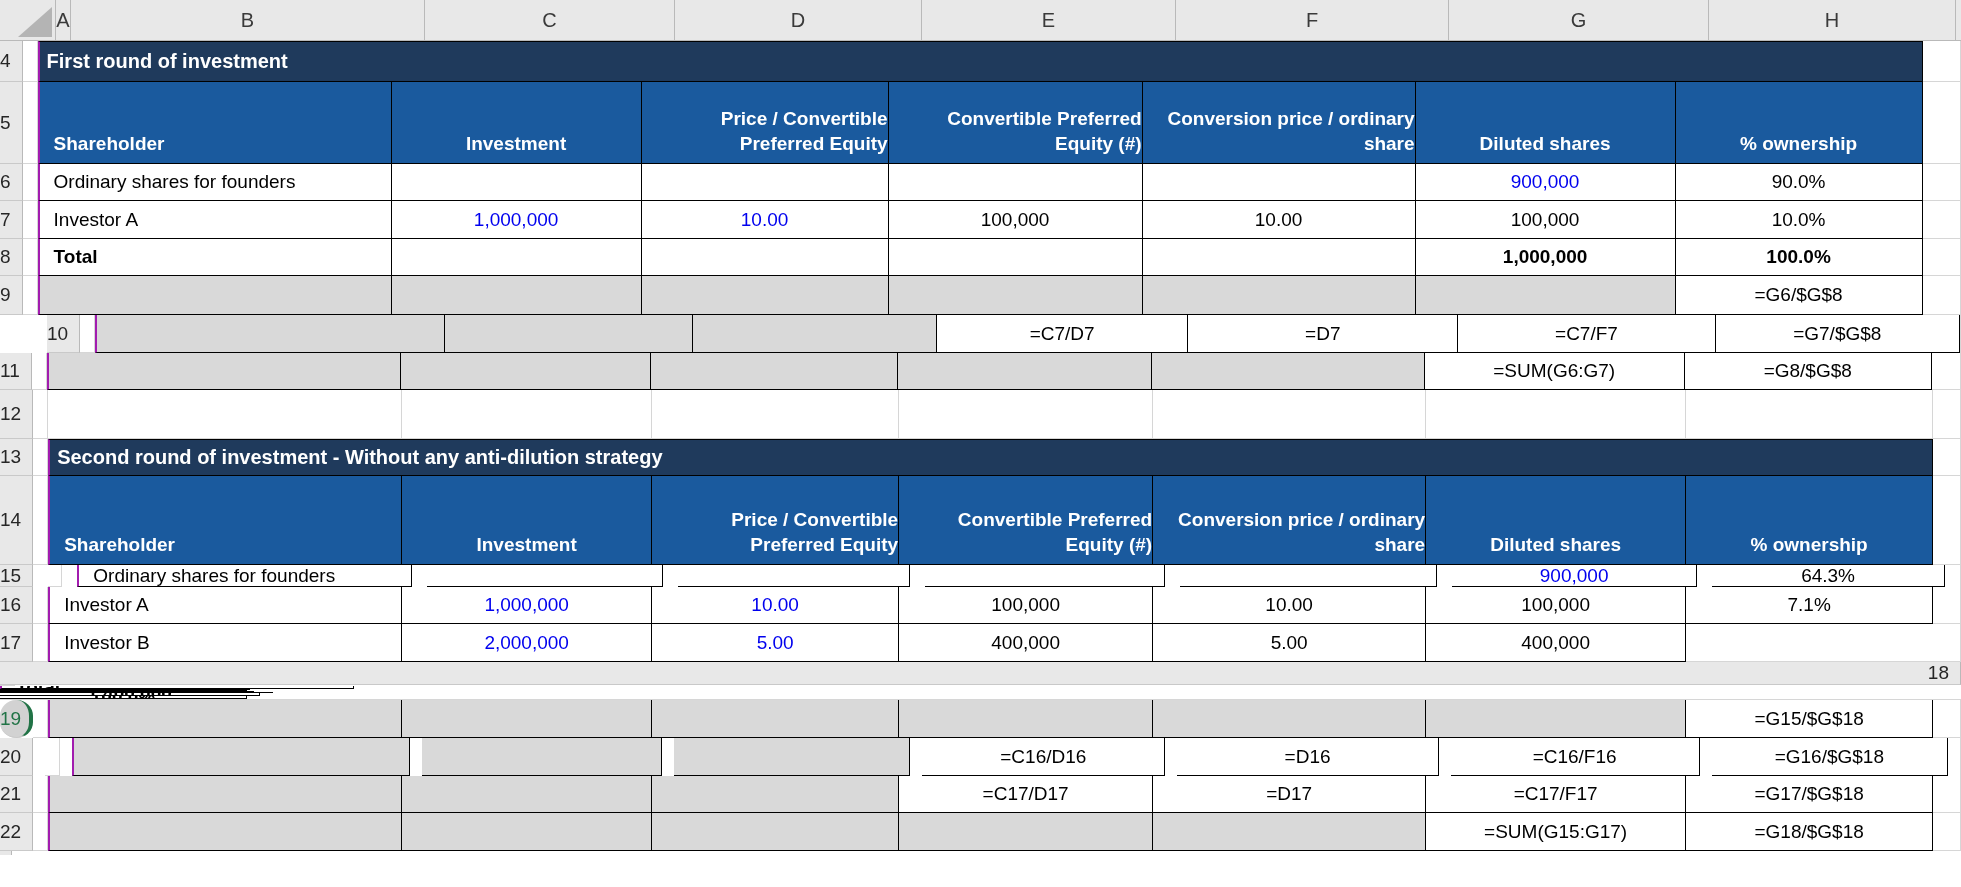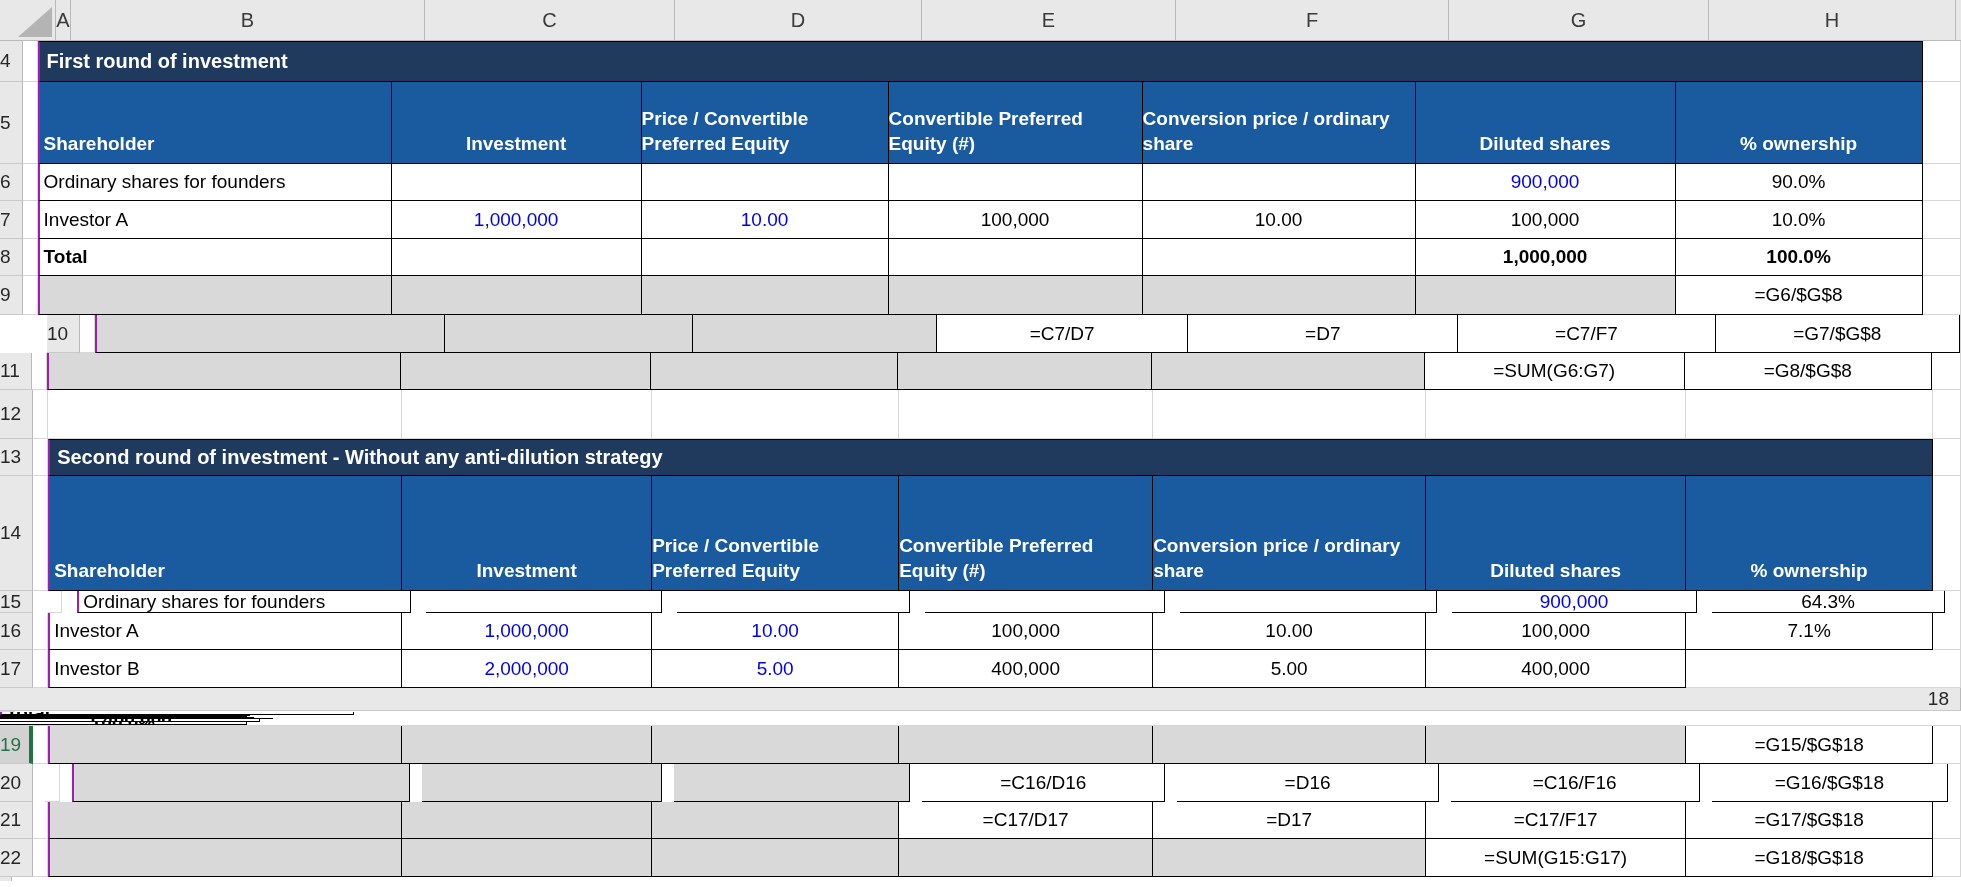--- a/index.html
+++ b/index.html
@@ -40,38 +40,39 @@
     padding-right:11px;
     color:#262626;font-size:19px;
     border-right:1px solid #b9b9b9;
     border-bottom:1px solid #c9c9c9;
   }
   .rhc.sel{
     background:#d2d2d2;
     color:#217346;
     border-right:4px solid #217346;
     padding-right:8px;
+    border-radius:16px;
   }
   .corner{position:relative;}
   .tri{
     position:absolute;right:3px;bottom:3px;
     width:0;height:0;
     border-left:34px solid transparent;
     border-bottom:30px solid #b4b4b4;
   }
 
   
   .cell{
     background:#fff;
     display:flex;align-items:center;justify-content:center;
     border-right:1px solid #000;
     border-bottom:1px solid #000;
     overflow:hidden;white-space:nowrap;
   }
-  .left{justify-content:flex-start;padding-left:4px;}
+  .left{justify-content:flex-start;padding-left:14px;}
   .gray{background:#d9d9d9;}
   .blue{color:#0000ee;}
   .bold{font-weight:bold;}
   .bl{border-left:2px solid #a21caf;}
   .bt{border-top:1px solid #000;}
 
   
   .ghost{
     background:#fff;
     border-right:1px solid #d6d6d6;
@@ -83,21 +84,21 @@
     background:#1f3a5c;color:#fff;font-weight:bold;font-size:20px;
     display:flex;align-items:center;justify-content:flex-start;
     padding-left:7px;
     border-right:1px solid #000;border-bottom:1px solid #000;
     white-space:nowrap;overflow:hidden;
   }
   
   .chd{
     background:#1a5a9e;color:#fff;font-weight:bold;
     display:flex;align-items:flex-end;justify-content:center;
-    text-align:left;line-height:1.32;
+    text-align:right;line-height:1.32;
     padding-bottom:7px;
     border-right:1px solid #000;border-bottom:1px solid #000;
     white-space:normal;overflow:hidden;
   }
   .chd.left{justify-content:flex-start;text-align:left;}
 </style>
 </head>
 <body>
 
 <div id="sheet">
@@ -228,21 +229,21 @@
     <div class="fill ghost"></div>
   </div>
 
   <div class="row" style="height:37px;">
     <div class="rhc">13</div>
     <div class="ca ghost"></div>
     <div class="banner bl bt" style="width:1885px;">Second round of investment - Without any anti-dilution strategy</div>
     <div class="fill ghost"></div>
   </div>
 
-  <div class="row" style="height:115px;border-radius:14px;">
+  <div class="row" style="height:89px;border-radius:14px;">
     <div class="rhc">14</div>
     <div class="ca ghost"></div>
     <div class="cb chd left bl">Shareholder</div>
     <div class="cc chd">Investment</div>
     <div class="cd chd">Price / Convertible Preferred Equity</div>
     <div class="ce chd">Convertible Preferred Equity (#)</div>
     <div class="cf chd">Conversion price / ordinary share</div>
     <div class="cg chd">Diluted shares</div>
     <div class="ch chd">% ownership</div>
     <div class="fill ghost"></div>

